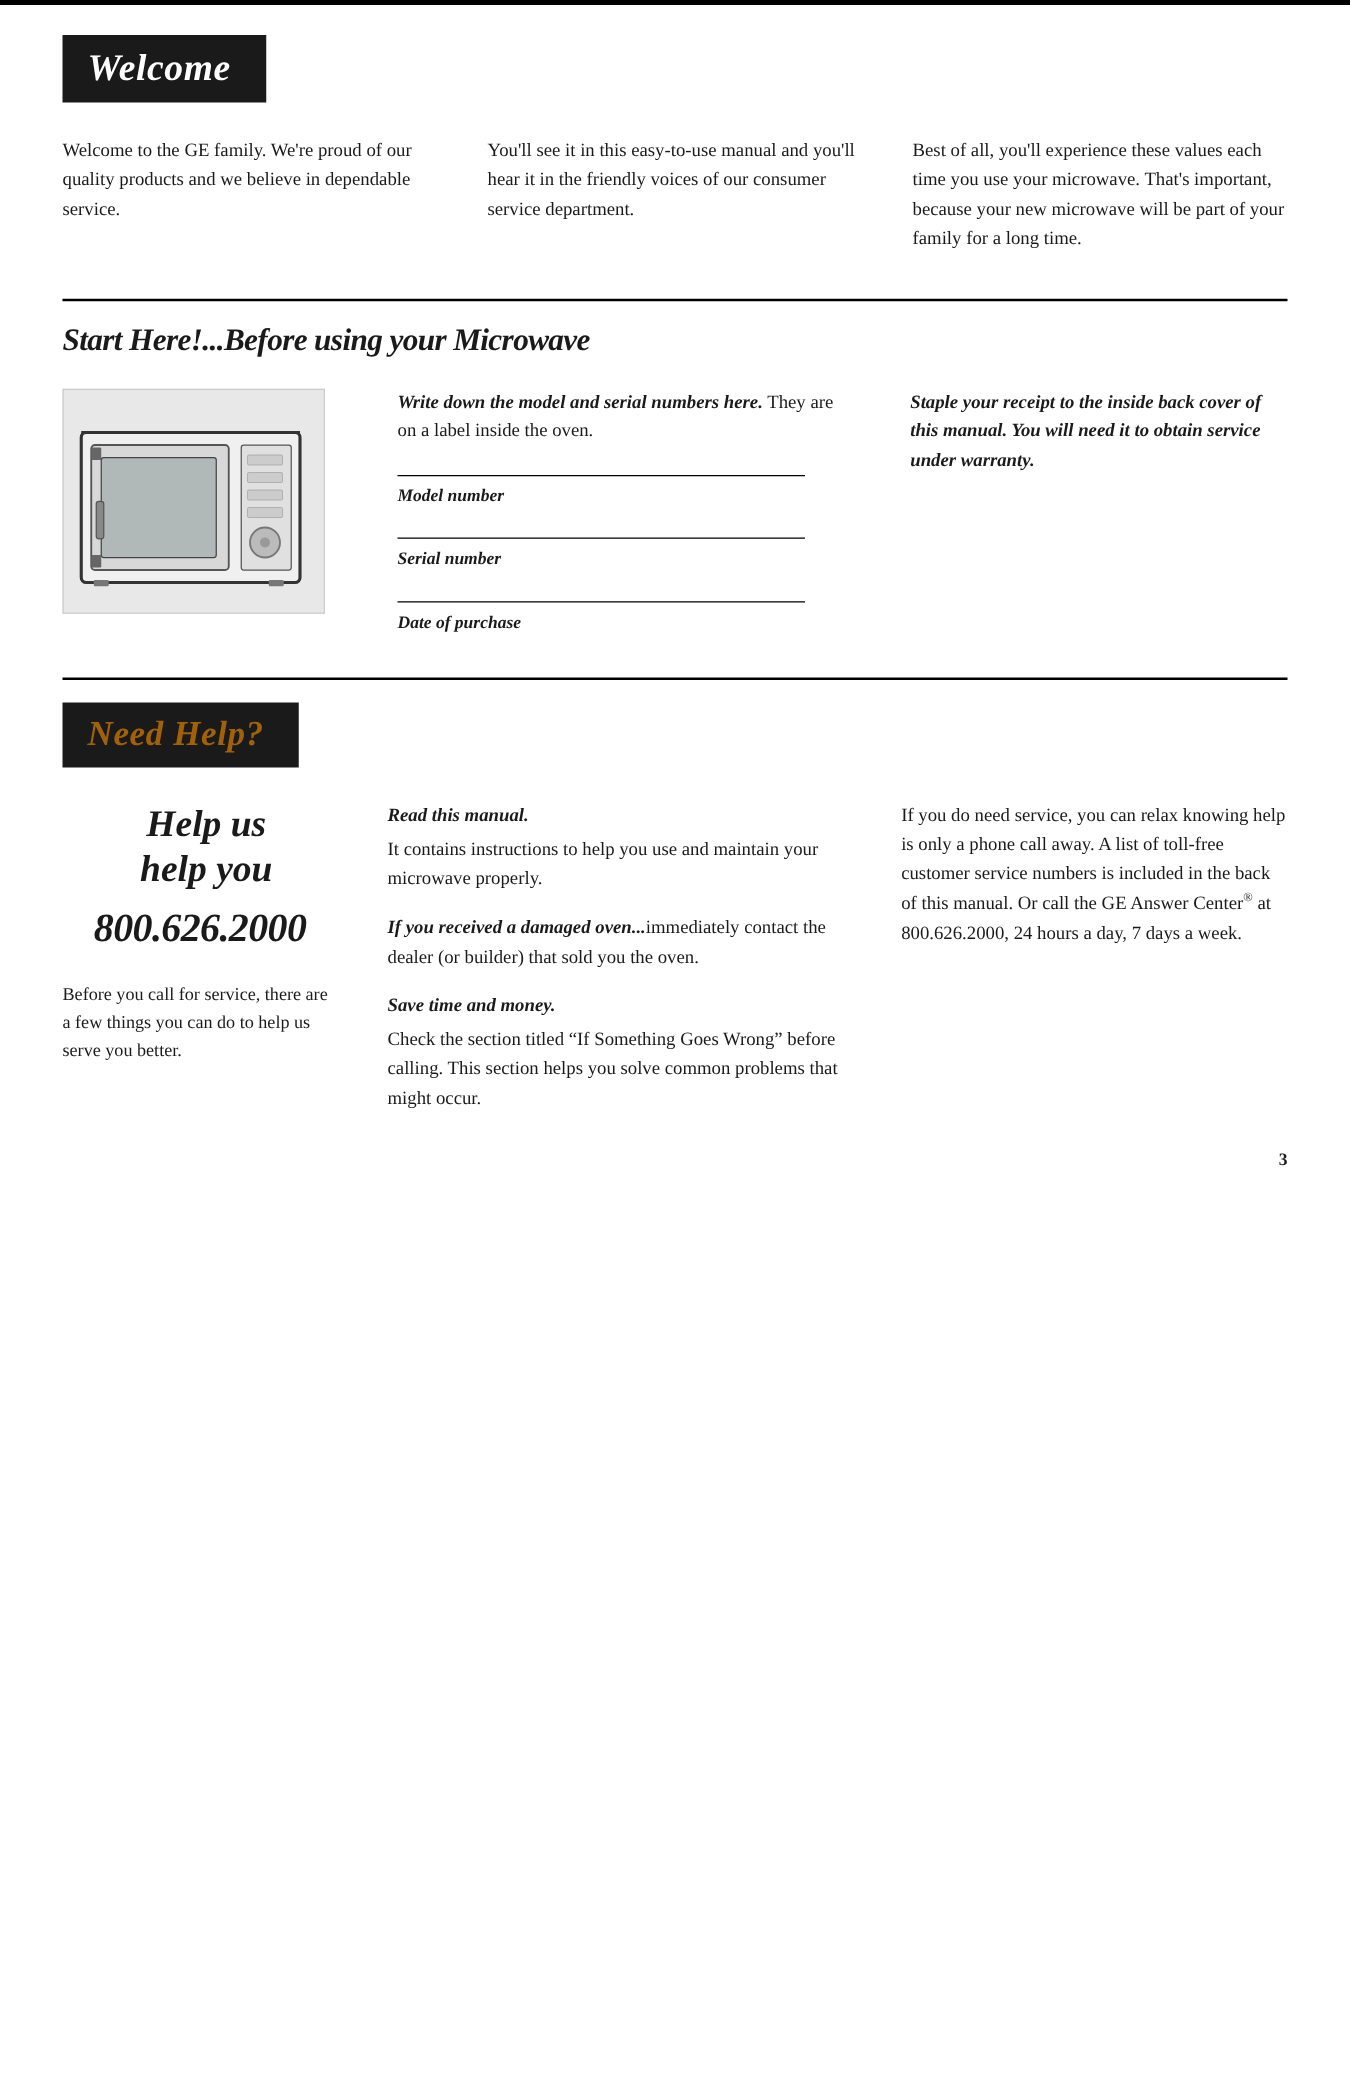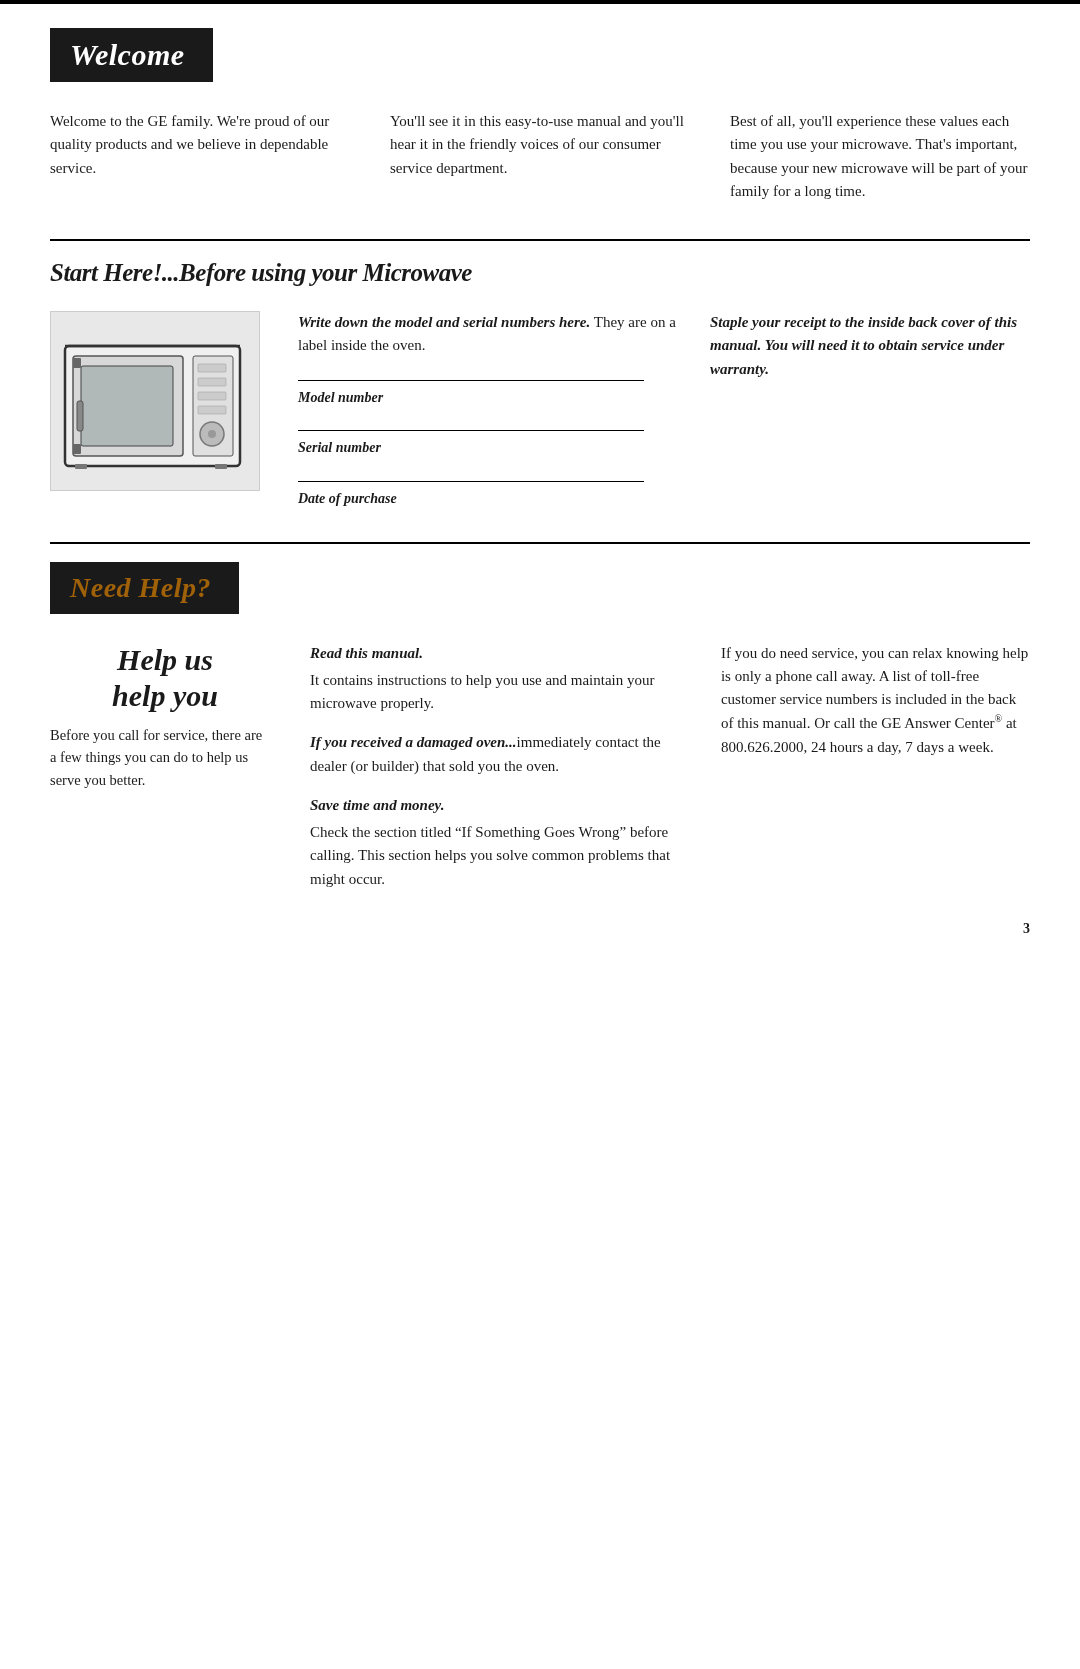--- a/index.html
+++ b/index.html
@@ -77,21 +77,21 @@
       font-size: 25px;
       font-style: italic;
       font-weight: bold;
       font-family: Georgia, serif;
       margin-bottom: 24px;
       letter-spacing: -0.5px;
     }
 
     .start-here-content {
       display: flex;
-      gap: 28px;
+      gap: 48px;
       margin-bottom: 32px;
       justify-content: space-between;
     }
 
     .microwave-image-col {
       width: 220px;
       flex-shrink: 0;
     }
 
     .microwave-image {
@@ -326,20 +326,21 @@
     <h2>Need Help?</h2>
   </div>
 
   <div class="need-help-content">
 
     <div class="need-help-left">
       <div class="help-us-text">
         <span>Help us</span><br>
         <span>help you</span>
       </div>
+      <div class="phone-number">800.626.2000</div>
       <p class="before-call-text">Before you call for service, there are a few things you can do to help us serve you better.</p>
     </div>
 
     <div class="need-help-middle">
       <div class="paragraph-block">
         <span class="section-bold-italic">Read this manual.</span>
         <span>It contains instructions to help you use and maintain your microwave properly.</span>
       </div>
 
       <div class="paragraph-block">

